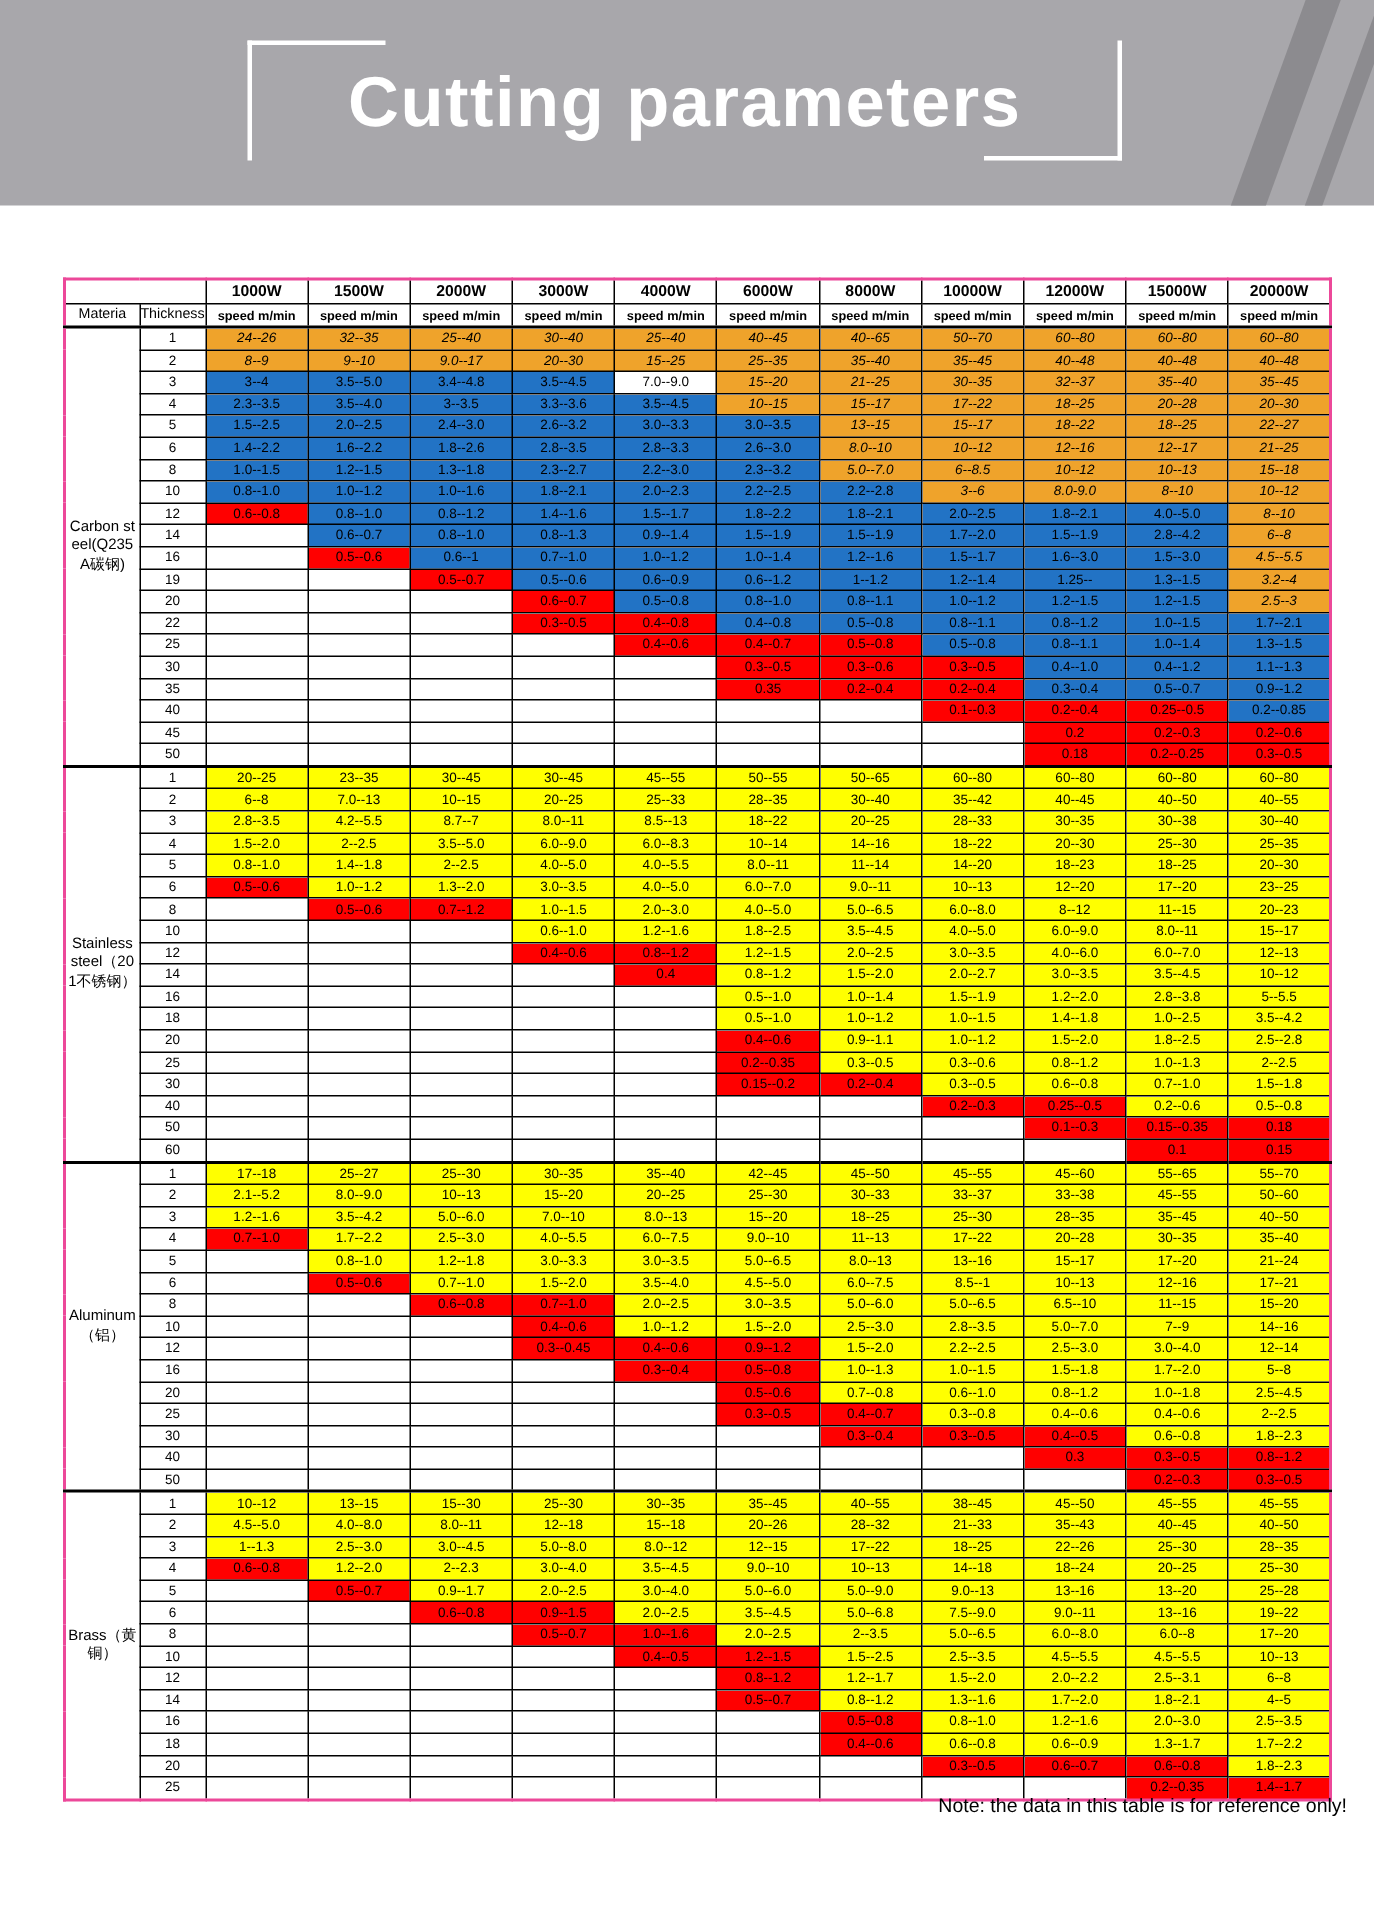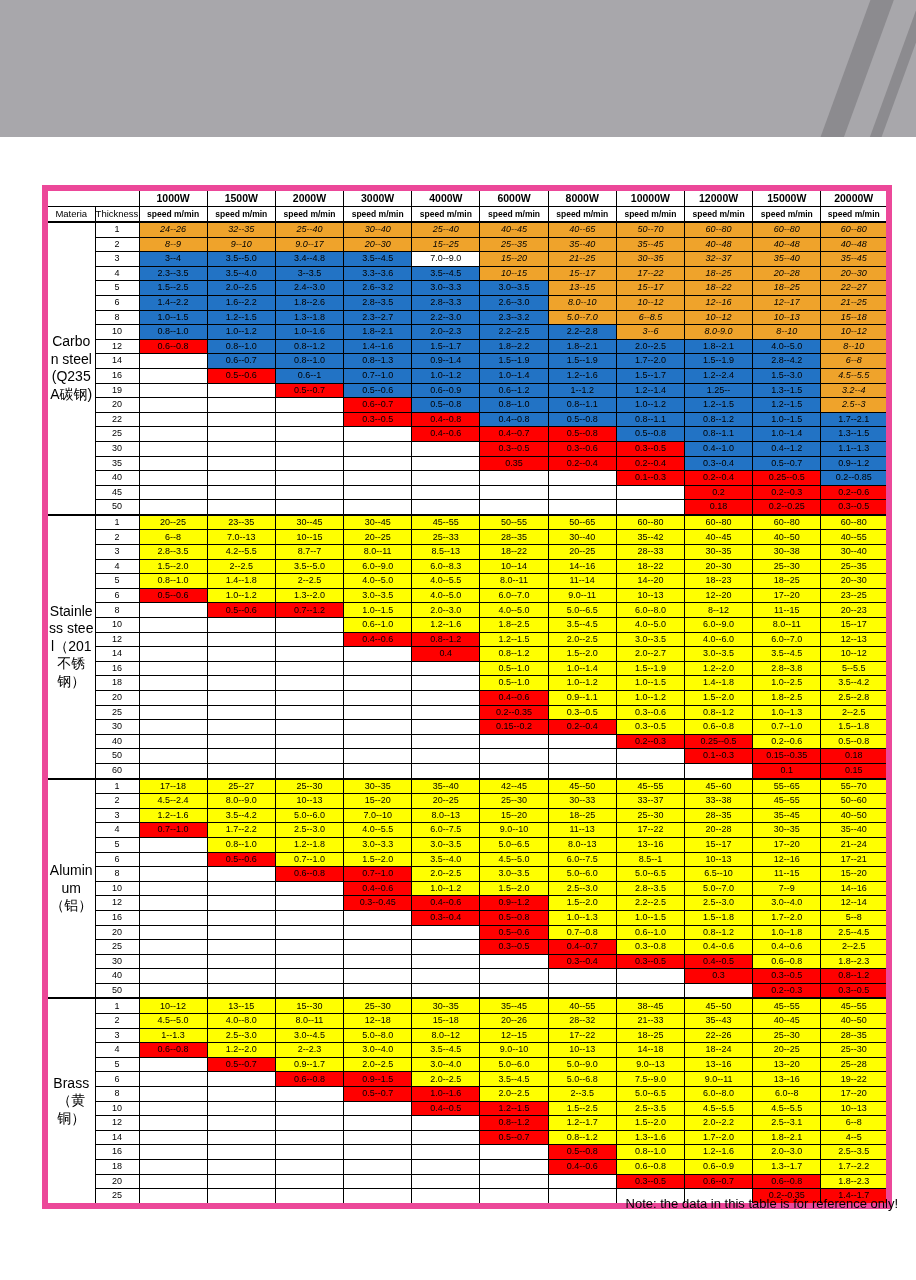--- a/index.html
+++ b/index.html
@@ -23,51 +23,56 @@
     border-left:3px solid #fff;border-top:3px solid #fff;box-sizing:border-box;}
   .bracket-r{position:absolute;right:0;bottom:0;width:92px;height:100%;
     border-right:3px solid #fff;border-bottom:3px solid #fff;box-sizing:border-box;}
   .title-text{
     color:#ffffff;font-size:47px;font-weight:bold;letter-spacing:1px;white-space:nowrap;
   }
   
   .table-wrap{position:absolute;left:42px;top:185px;width:844px;}
   table.ptable{
     border-collapse:collapse;table-layout:fixed;width:844px;
-    border:6px solid #ec4899;
+    border:2px solid #ec4899;
   }
   .ptable td,.ptable th{
     border:1px solid #000;padding:0;margin:0;height:13.6px;
     text-align:center;vertical-align:middle;font-size:9px;line-height:1.05;
     overflow:hidden;white-space:nowrap;color:#000;background:#fff;
   }
   .ptable th.power{font-size:10.5px;font-weight:bold;height:15px;}
   .ptable th.unit{font-size:8.5px;font-weight:bold;height:14px;}
   .ptable th.mat-h,.ptable th.thk-h{font-size:9.5px;font-weight:normal;margin-left:24px;}
   .ptable td.material{
-    font-size:14px;white-space:normal;word-break:break-all;line-height:1.25;
+    font-size:10px;white-space:normal;word-break:break-all;line-height:1.25;
     background:#fff;padding:0 1px;
   }
   .ptable td.c-o{background:var(--orange);font-style:italic;}
   .ptable td.c-b{background:var(--blue);}
   .ptable td.c-y{background:var(--yellow);}
   .ptable td.c-r{background:var(--red);}
   .ptable td.c-w{background:#ffffff;}
   .ptable tr.section-start td{border-top:2px solid #000;}
   
   .note{
     position:absolute;right:18px;top:1196px;font-size:13px;color:#000;
   }
 </style>
 </head>
 <body style="--orange: #efa32b; --blue: #2273c5; --yellow: #ffff00; --red: #ff0000; --header-gray: #a8a7ab; --stripe-gray: #8c8b8f;">
 
 <div class="header">
   <div class="stripe s1"></div>
   <div class="stripe s2"></div>
+  <div class="title-box">
+    <div class="bracket-l"></div>
+    <div class="bracket-r"></div>
+    <div class="title-text">Cutting parameters</div>
+  </div>
 </div>
 
 <div class="table-wrap">
   <table class="ptable">
     <colgroup>
       <col style="width:50px">
         <col style="width:44px">
       <col span="11" style="width:68.2px">
     </colgroup>
     <thead>
@@ -246,21 +251,21 @@
         <tr>
           <td>16</td>
           <td class="c-w"></td>
           <td class="c-r">0.5--0.6</td>
           <td class="c-b">0.6--1</td>
           <td class="c-b">0.7--1.0</td>
           <td class="c-b">1.0--1.2</td>
           <td class="c-b">1.0--1.4</td>
           <td class="c-b">1.2--1.6</td>
           <td class="c-b">1.5--1.7</td>
-          <td class="c-b">1.2--2.4</td>
+          <td class="c-b">1.6--3.0</td>
           <td class="c-b">1.5--3.0</td>
           <td class="c-o">4.5--5.5</td>
         </tr>
         <tr>
           <td>19</td>
           <td class="c-w"></td>
           <td class="c-w"></td>
           <td class="c-r">0.5--0.7</td>
           <td class="c-b">0.5--0.6</td>
           <td class="c-b">0.6--0.9</td>
@@ -646,21 +651,21 @@
           <td class="c-y">35--40</td>
           <td class="c-y">42--45</td>
           <td class="c-y">45--50</td>
           <td class="c-y">45--55</td>
           <td class="c-y">45--60</td>
           <td class="c-y">55--65</td>
           <td class="c-y">55--70</td>
         </tr>
         <tr>
           <td>2</td>
-          <td class="c-y">4.5--2.4</td>
+          <td class="c-y">2.1--5.2</td>
           <td class="c-y">8.0--9.0</td>
           <td class="c-y">10--13</td>
           <td class="c-y">15--20</td>
           <td class="c-y">20--25</td>
           <td class="c-y">25--30</td>
           <td class="c-y">30--33</td>
           <td class="c-y">33--37</td>
           <td class="c-y">33--38</td>
           <td class="c-y">45--55</td>
           <td class="c-y">50--60</td>

